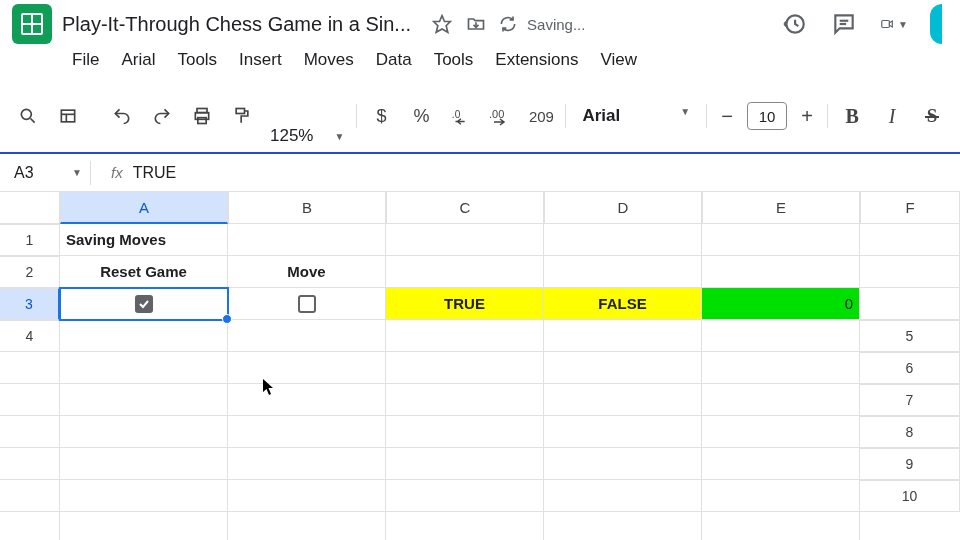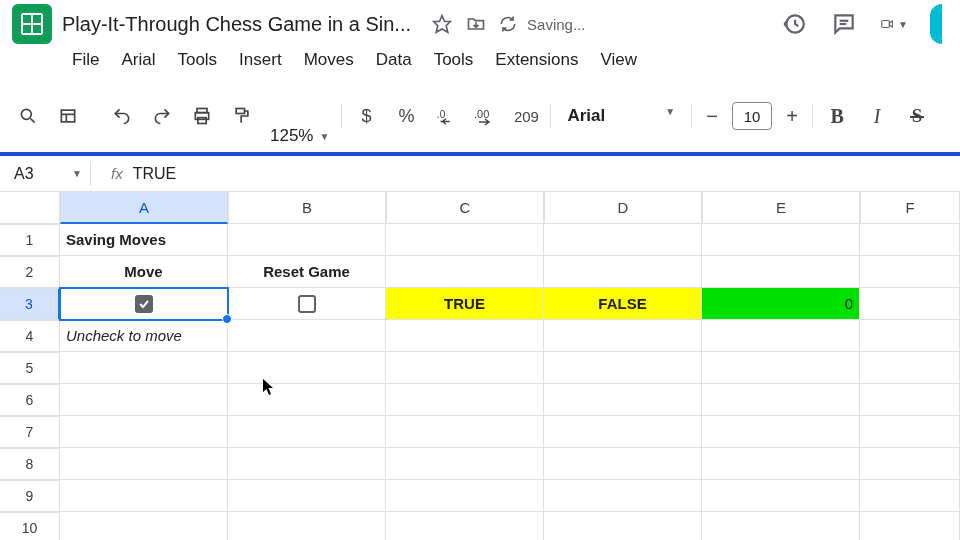--- a/index.html
+++ b/index.html
@@ -15,26 +15,26 @@
   .title-right { margin-left:auto; display:flex; align-items:center; gap:22px; padding-right:6px;}
   .saving { color:#5f6368; font-size:15px; }
   .sync-icon { display:inline-flex; align-items:center; color:#5f6368; margin-right:4px;}
   .big-icon { width:28px; height:28px; color:#444; display:flex; align-items:center; justify-content:center;}
   .avatar-edge { width:12px; height:40px; background:#00bcd4; border-radius:20px 0 0 20px; }
   .menubar { display:flex; gap:2px; padding: 6px 16px 6px 62px; font-size:17px; color:#202124;}
   .menubar span { padding: 4px 10px; border-radius:4px;}
   .toolbar { display:flex; align-items:center; padding: 6px 10px; gap:4px; }
   .tbtn { width:36px; height:36px; display:flex; align-items:center; justify-content:center; color:#444; border-radius:4px; font-size:18px;}
   .tb-sep { width:10px; }
-  .zoom { display:flex; align-items:center; gap:6px; font-size:17px; color:#202124; padding:0 6px;margin-top:40px;}
+  .zoom { display:flex; align-items:center; gap:21px; font-size:17px; color:#202124; padding:0 6px;margin-top:40px;}
   .fontsel { display:flex; align-items:flex-start; gap:60px; font-size:17px; padding:0 10px;font-weight:bold;}
   .fontsize { display:flex; align-items:center; gap:6px;}
   .fontsize .box { border:1px solid #888; border-radius:4px; width:40px; height:28px; display:flex; align-items:center; justify-content:center; font-size:15px;}
   .fontsize .pm { width:28px; height:28px; display:flex; align-items:center; justify-content:center; color:#444; font-size:20px;}
-  .namebox-row { display:flex; align-items:center; height:40px; border-top:4px solid #1d4ed8; border-bottom:1px solid #e0e0e0; padding:0 8px; font-size:16px;}
+  .namebox-row { display:flex; align-items:center; height:40px; border-top:2px solid #1d4ed8; border-bottom:1px solid #e0e0e0; padding:0 8px; font-size:16px;}
   .namebox { width:80px; display:flex; align-items:center; justify-content:space-between; padding:0 6px;}
   .caret { font-size:10px; color:#5f6368;}
   .fx { font-style:italic; color:#777; margin: 0 10px 0 18px; font-size:15px;}
   .bar-sep { width:1px; height:24px; background:#ddd; margin:0 2px;}
   .grid { display:grid; grid-template-columns: 60px 168px 158px 158px 158px 158px 100px; }
   .hdr { background:#fff; border:1px solid #e0e0e0; border-top:none; height:32px; display:flex; align-items:center; justify-content:center; font-size:15px; color:#3c4043;}
   .hdr.sel { background:#d3e3fd; color:#0b57d0; border-bottom:2px solid #1a73e8;}
   .rowhdr { background:#fff; border:1px solid #e0e0e0; border-left:none; height:32px; display:flex; align-items:center; justify-content:center; font-size:14px; color:#3c4043;}
   .rowhdr.sel { background:#d3e3fd; color:#0b57d0; border-right:2px solid #1a73e8;}
   .cell { border-right:1px solid #e0e0e0; border-bottom:1px solid #e0e0e0; height:32px; display:flex; align-items:center; padding:0 6px; font-size:15px; position:relative; overflow:visible;}
@@ -226,22 +226,22 @@
 
   <div class="rowhdr">1</div>
   <div class="cell bold">Saving Moves</div>
   <div class="cell"></div>
   <div class="cell"></div>
   <div class="cell"></div>
   <div class="cell"></div>
   <div class="cell"></div>
 
   <div class="rowhdr">2</div>
+  <div class="cell bold center">Reset Game</div>
   <div class="cell bold center">Move</div>
-  <div class="cell bold center">Reset Game</div>
   <div class="cell"></div>
   <div class="cell"></div>
   <div class="cell"></div>
   <div class="cell"></div>
 
   <div class="rowhdr sel">3</div>
   <div class="cell center selcell">
     <div class="chk checked">
         <svg width="12" height="12" viewBox="0 0 24 24" fill="none" stroke="#fff" stroke-width="4">
           <polyline points="4 12 10 18 20 6"></polyline>
@@ -250,21 +250,20 @@
   </div>
   <div class="cell center">
     <div class="chk"></div>
   </div>
   <div class="cell center bold yellow">TRUE</div>
   <div class="cell center bold yellow">FALSE</div>
   <div class="cell right green">0</div>
   <div class="cell"></div>
 
   <div class="rowhdr">4</div>
-  <div class="cell italic" style="white-space:nowrap;">Uncheck to move</div>
   <div class="cell"></div>
   <div class="cell"></div>
   <div class="cell"></div>
   <div class="cell"></div>
   <div class="cell"></div>
 
   <div class="rowhdr">5</div>
   <div class="cell"></div>
     <div class="cell"></div>
     <div class="cell"></div>

